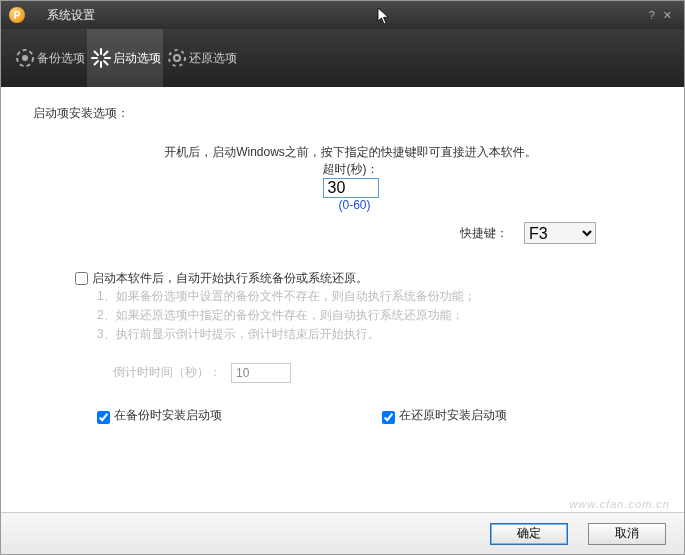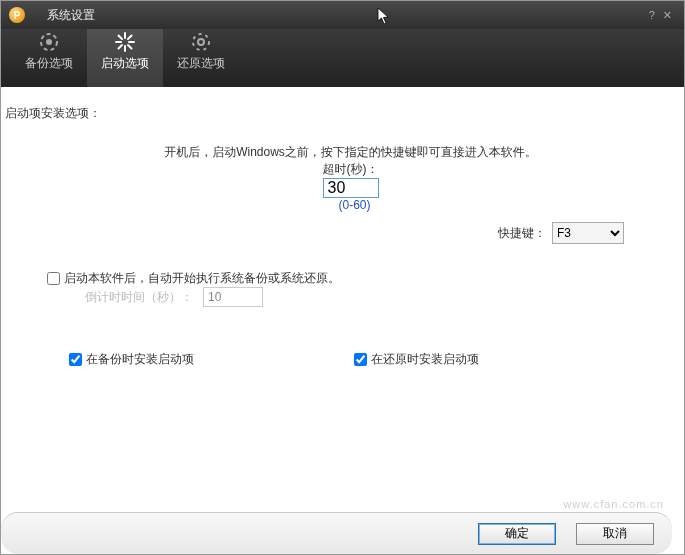--- a/index.html
+++ b/index.html
@@ -4,54 +4,54 @@
 <style>
 * { margin: 0; padding: 0; box-sizing: border-box; font-family: "Microsoft YaHei", "SimSun", sans-serif; }
 body { width: 685px; height: 555px; background: #fff; overflow: hidden; position: relative; border: 1px solid #999; }
 
 .titlebar { height: 28px; background: linear-gradient(#4a4a4a, #2e2e2e); display: flex; align-items: center; padding: 0 8px; color: #eee; font-size: 12px; }
 .titlebar .logo-icon { width: 16px; height: 16px; border-radius: 50%; background: radial-gradient(circle at 30% 30%, #ffd27a, #e88d00); margin-right: 6px; display: flex; align-items: center; justify-content: center; font-size: 10px; color: #fff; font-weight: bold; }
 .titlebar .title-text { flex: 1; margin-left: 16px; }
 .titlebar .wctrl { color: #aaa; font-size: 11px; padding: 0 4px; cursor: pointer; }
 
 .tabbar { height: 58px; background: linear-gradient(#3a3a3a, #222); display: flex; align-items: stretch; padding: 0 10px; }
-.tab { width: 76px; display: flex; flex-direction: column; align-items: center; justify-content: flex-start; color: #ccc; font-size: 12px; cursor: pointer; }
+.tab { width: 76px; display: flex; flex-direction: row; align-items: center; justify-content: center; color: #ccc; font-size: 12px; cursor: pointer; }
 .tab.active { background: rgba(255,255,255,0.12); color: #fff; }
 .tab .icon-slot { height: 26px; display: flex; align-items: center; justify-content: center; }
 
-.content { position: absolute; top: 86px; left: 0; right: 0; bottom: 42px; padding: 18px 4px; font-size: 12px; color: #333; }
+.content { position: absolute; top: 86px; left: 0; right: 0; bottom: 42px; padding: 18px 32px; font-size: 12px; color: #333; }
 
 .section-title { margin-bottom: 22px; }
 
 .row1 { display: flex; align-items: center; margin-bottom: 10px; padding-left: 16px; flex-direction: column; }
 .row1 .desc { flex: 1; }
 .row1 .label-timeout { }
 .row1 input[type=text] { width: 56px; height: 20px; border: 1px solid #5b9bd5; padding: 0 4px; font-size: 16px; }
 .row1 .range-hint { margin-left: 8px; color: #1d4ed8; }
 
 .row2 { display: flex; align-items: center; justify-content: flex-end; padding-right: 56px; margin-bottom: 26px; }
-.row2 .label-hotkey { margin-right: 6px; }
-.row2 select { width: 72px; height: 22px; border: 1px solid #aaa; background: #f5f5f5; font-size: 12px; }
+.row2 .label-hotkey { margin-right: 16px; }
+.row2 select { width: 72px; height: 22px; border: 1px solid #aaa; background: #f5f5f5; font-size: 16px; }
 
 .auto-row { padding-left: 42px; }
 .auto-row label { display: flex; align-items: center; gap: 4px; cursor: pointer; }
 
 .hints { padding-left: 64px; color: #bbb; line-height: 1.6; margin-bottom: 18px; }
 
-.countdown-row { padding-left: 80px; display: flex; align-items: center; gap: 10px; margin-bottom: 44px; color: #bbb; }
+.countdown-row { padding-left: 80px; display: flex; align-items: center; gap: 10px; margin-bottom: 24px; color: #bbb; }
 .countdown-row input { width: 60px; height: 20px; border: 1px solid #ccc; padding: 0 4px; font-size: 12px; text-align: left; color: #888; }
 
 .install-row { display: flex; padding-left: 64px; gap: 160px; }
-.install-row label { display: flex; align-items: center; gap: 4px; cursor: pointer; }
+.install-row label { display: flex; align-items: flex-end; gap: 4px; cursor: pointer; }
 
-.footer { position: absolute; left: 0; right: 12px; bottom: 0; height: 42px; background: linear-gradient(#f8f8f8, #e8e8e8); border-top: 1px solid #ccc; display: flex; align-items: center; justify-content: flex-end; padding: 4px 18px; gap: 20px; border-radius: 17px; }
+.footer { position: absolute; left: 0; right: 0; bottom: 0; height: 42px; background: linear-gradient(#f8f8f8, #e8e8e8); border-top: 1px solid #ccc; display: flex; align-items: center; justify-content: flex-end; padding: 4px 18px; gap: 20px; }
 .footer button { width: 78px; height: 22px; font-size: 12px; border: 1px solid #888; background: linear-gradient(#fdfdfd,#e3e3e3); cursor: pointer; }
 .footer button.primary { border: 1px solid #2a6fb5; box-shadow: 0 0 0 1px #7ab5e8 inset; }
 
-.watermark { position: absolute; right: 20px; bottom: 44px; font-size: 11px; color: #d0d0d0; letter-spacing: 1px; }
+.watermark { position: absolute; right: 14px; bottom: 44px; font-size: 11px; color: #d0d0d0; font-style: italic; letter-spacing: 1px; }
 
 .cursor-ptr { position: absolute; top: 6px; left: 376px; color: #fff; font-size: 16px; pointer-events: none; }
 
 input[type=checkbox] { width: 13px; height: 13px; }
 </style>
 </head>
 <body>
 
 <div class="titlebar">
   <span class="logo-icon">P</span>
@@ -121,20 +121,25 @@
     </select>
   </div>
 
   <div class="auto-row">
     <label>
       <input type="checkbox" style="">
       <span>启动本软件后，自动开始执行系统备份或系统还原。</span>
     </label>
   </div>
 
+  <div class="hints">
+    <div>1、如果备份选项中设置的备份文件不存在，则自动执行系统备份功能；</div>
+    <div>2、如果还原选项中指定的备份文件存在，则自动执行系统还原功能；</div>
+    <div>3、执行前显示倒计时提示，倒计时结束后开始执行。</div>
+  </div>
 
   <div class="countdown-row">
     <span>倒计时时间（秒）：</span>
     <input type="text" value="10" style="">
   </div>
 
   <div class="install-row">
     <label>
       <input type="checkbox" checked="" style="">
       <span>在备份时安装启动项</span>

